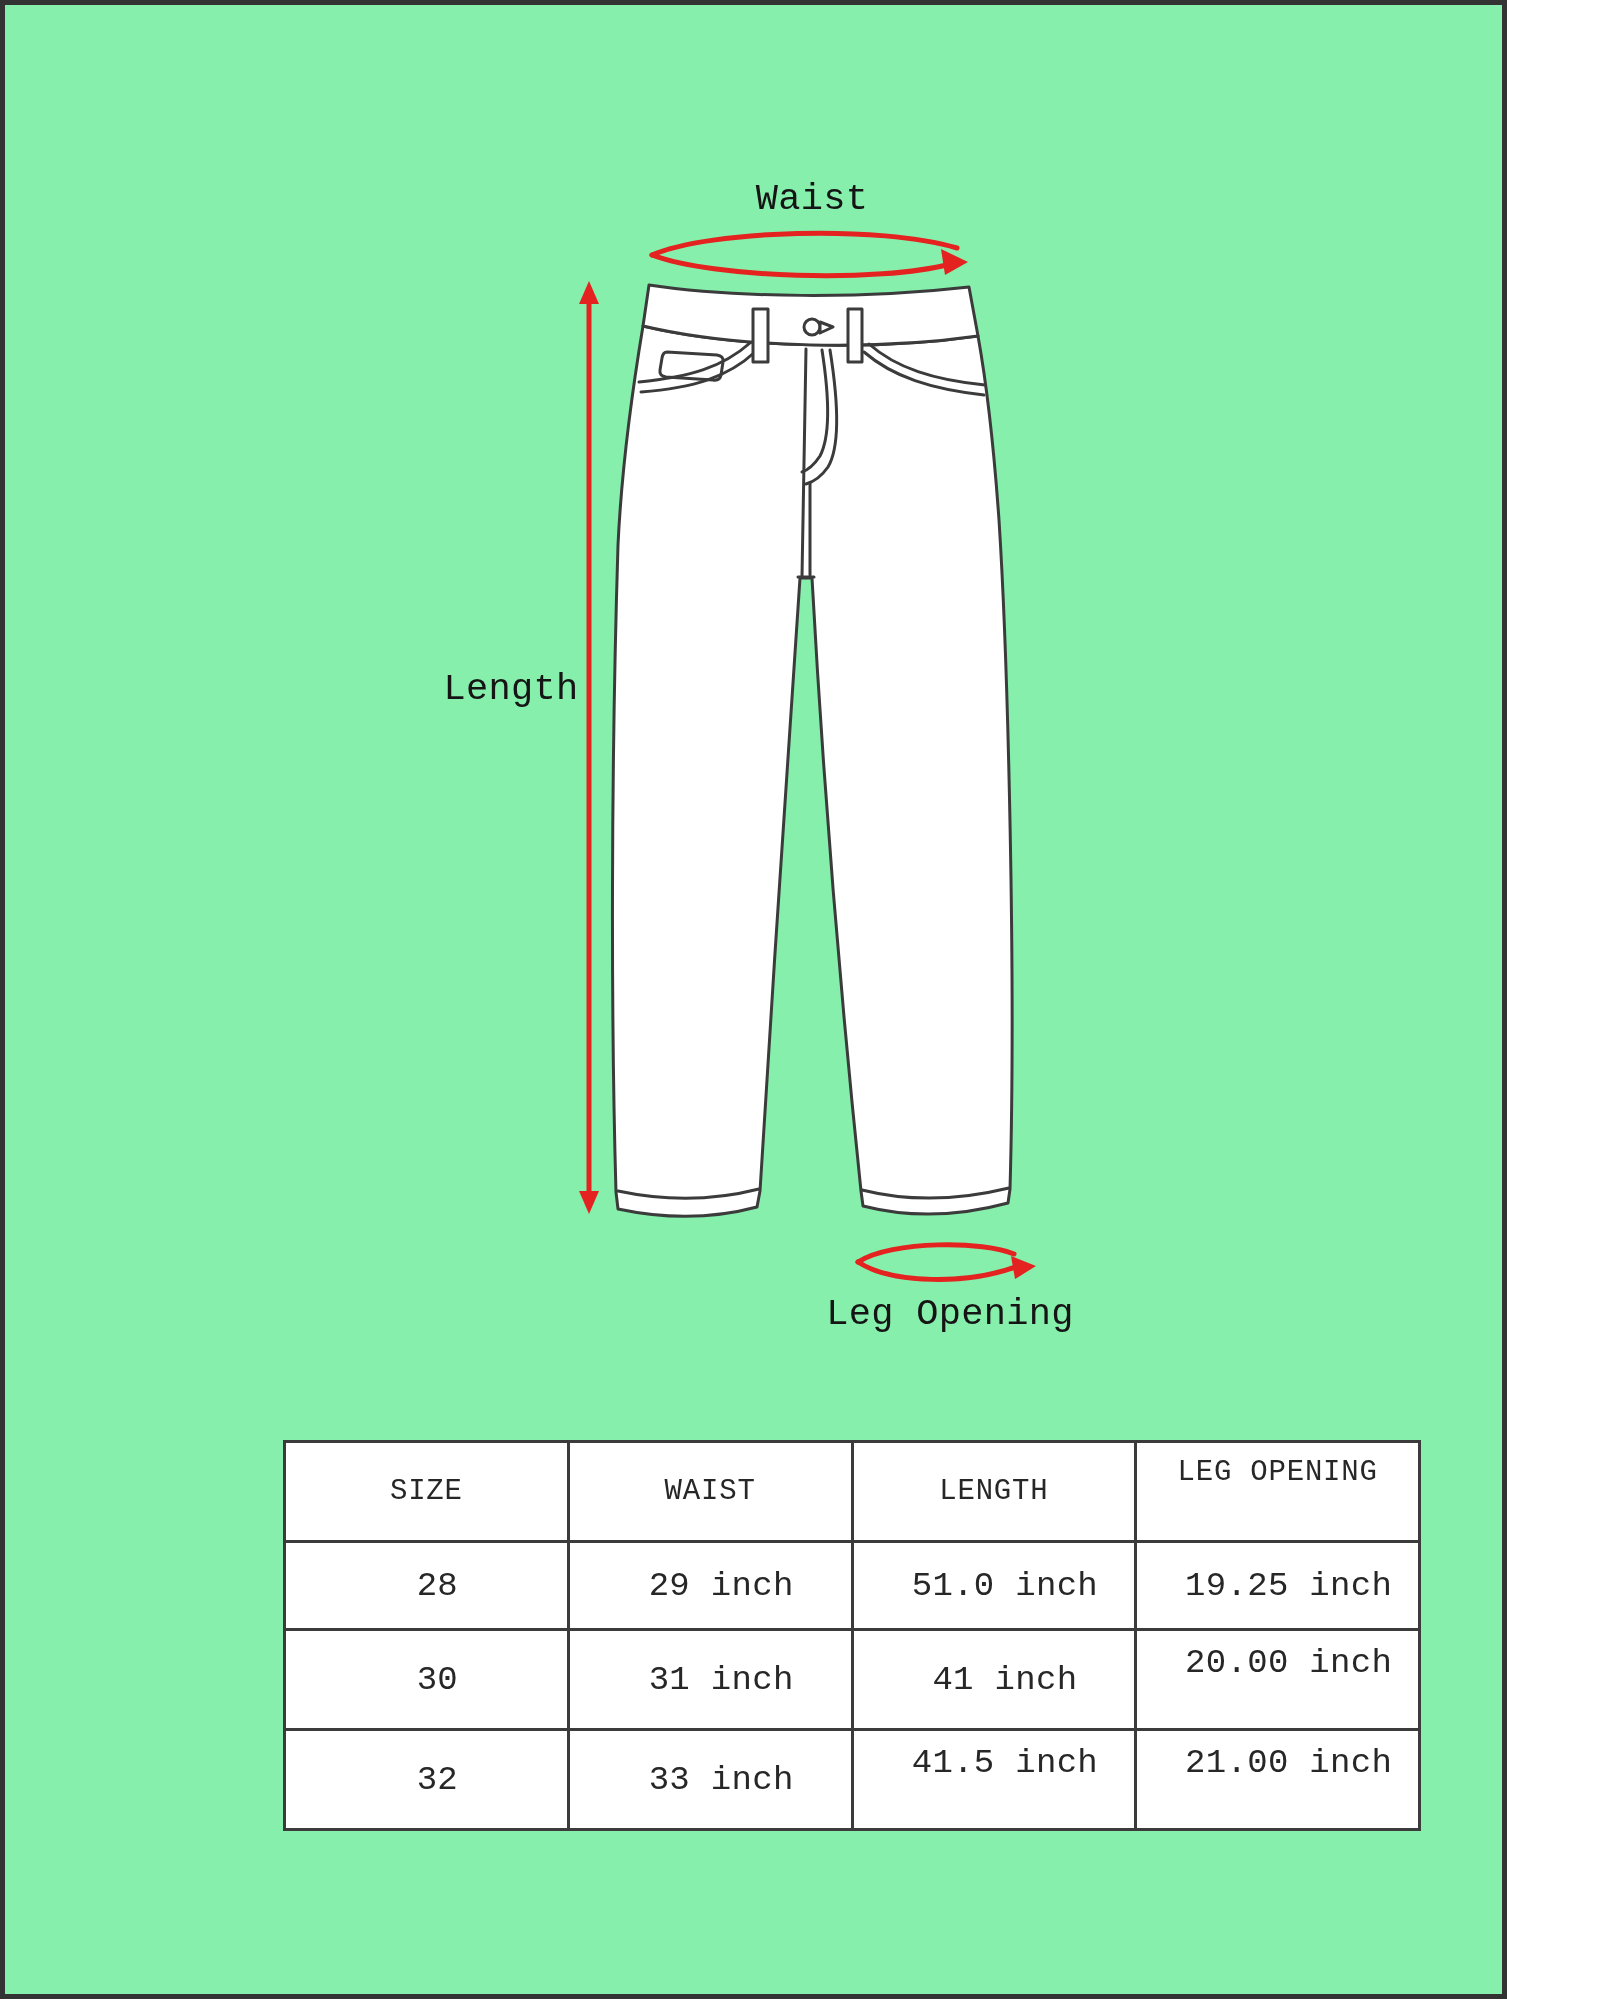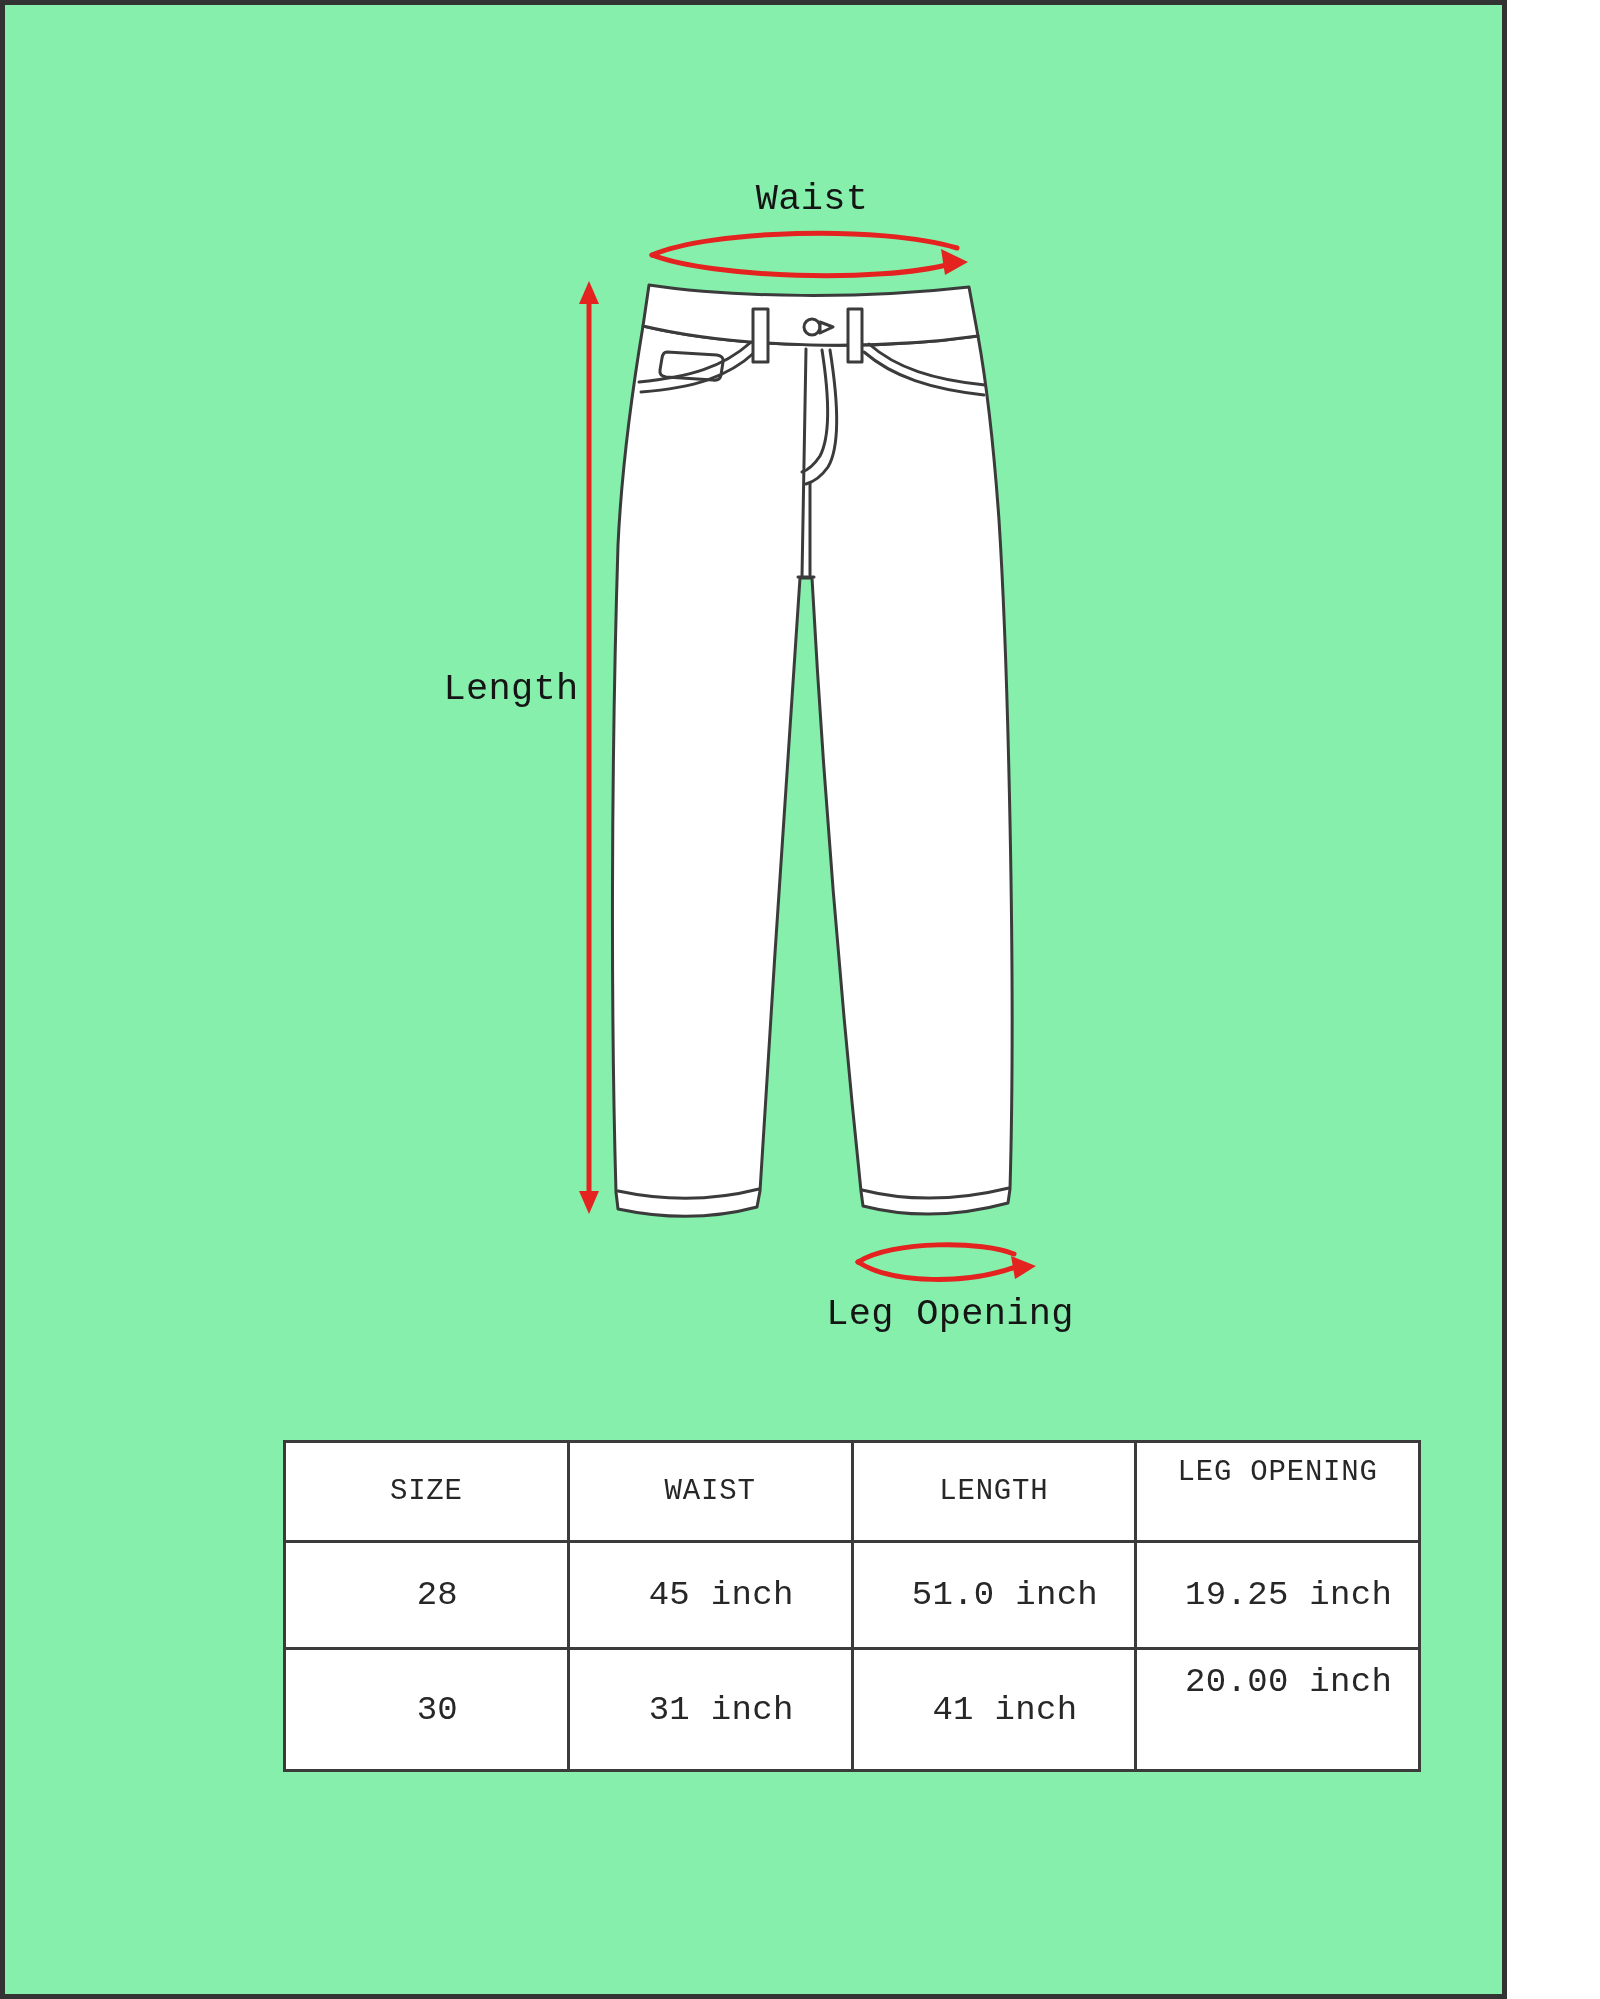--- a/index.html
+++ b/index.html
@@ -144,27 +144,33 @@
       <tr>
         <th>SIZE</th>
         <th>WAIST</th>
         <th>LENGTH</th>
         <th class="up">LEG OPENING</th>
       </tr>
     </thead>
     <tbody>
       <tr>
         <td>28</td>
-        <td>45 inch</td>
+        <td>29 inch</td>
         <td>51.0 inch</td>
         <td>19.25 inch</td>
       </tr>
       <tr>
         <td>30</td>
         <td>31 inch</td>
         <td>41 inch</td>
         <td class="up">20.00 inch</td>
       </tr>
+      <tr>
+        <td>32</td>
+        <td>33 inch</td>
+        <td class="up">41.5 inch</td>
+        <td class="up">21.00 inch</td>
+      </tr>
     </tbody>
   </table>
 
   <div class="frame"></div>
 </div>
 
 </body></html>

